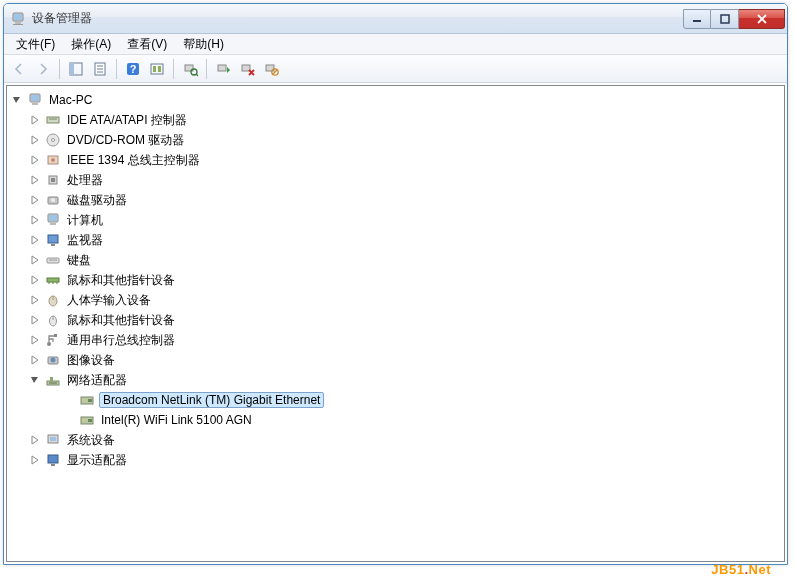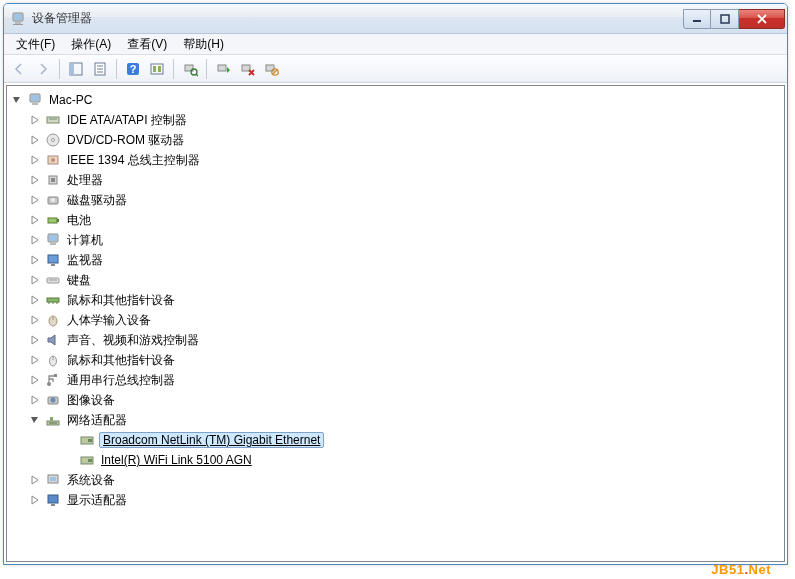--- a/index.html
+++ b/index.html
@@ -29,21 +29,21 @@
 .tree { list-style: none; }
 .tree ul { list-style: none; margin-left: 0; }
 .node { display: flex; align-items: center; height: 20px; padding-left: 6px; white-space: nowrap; cursor: default; }
 .node.selected .label { background: #cde8ff; border: 1px solid #7da2ce; padding: 0 3px; border-radius: 2px; }
 .expander { width: 12px; height: 12px; display: flex; align-items: center; justify-content: center; margin-right: 2px; }
 .node .dev-icon { width: 16px; height: 16px; margin: 0 4px 0 2px; display: flex; align-items: center; justify-content: center; }
 .label { color: #000; padding: 0 2px; }
 
 .depth-0 { padding-left: 4px; }
 .depth-1 { padding-left: 22px; }
-.depth-2 { padding-left: 56px; text-decoration: underline; }
+.depth-2 { padding-left: 56px; }
 
 .watermark { position: absolute; right: 24px; bottom: 2px; font-size: 13px; font-weight: bold; color: #ff9900; font-family: Arial, sans-serif; letter-spacing: .5px; }
 .watermark .dot { color: #ff3300; }
 </style>
 </head>
 <body>
 
 <div class="window">
 
   <div class="titlebar">
@@ -253,36 +253,20 @@
             </li>
             <li>
               <div class="node depth-1">
                 <span class="expander">
                   <svg width="10" height="10">
                     <path d="M2 1 L8 5 L2 9 Z" fill="none" stroke="#888" stroke-width="1"></path>
                   </svg>
                 </span>
                 <span class="dev-icon">
                   <svg width="16" height="16" viewBox="0 0 16 16">
-                    <rect x="3" y="6" width="9" height="5" fill="#9cc86a" stroke="#5a7a3a"></rect>
-                    <rect x="12" y="7" width="2" height="3" fill="#5a7a3a"></rect>
-                  </svg>
-                </span>
-                <span class="label">电池</span>
-              </div>
-            </li>
-            <li>
-              <div class="node depth-1">
-                <span class="expander">
-                  <svg width="10" height="10">
-                    <path d="M2 1 L8 5 L2 9 Z" fill="none" stroke="#888" stroke-width="1"></path>
-                  </svg>
-                </span>
-                <span class="dev-icon">
-                  <svg width="16" height="16" viewBox="0 0 16 16">
                     <rect x="3" y="2" width="10" height="8" rx="1" fill="#d7d7d7" stroke="#888"></rect>
                     <rect x="4" y="3" width="8" height="6" fill="#9cc3e8"></rect>
                     <rect x="5" y="11" width="6" height="2" fill="#bbb"></rect>
                   </svg>
                 </span>
                 <span class="label">计算机</span>
               </div>
             </li>
             <li>
               <div class="node depth-1">
@@ -341,35 +325,20 @@
                     <path d="M2 1 L8 5 L2 9 Z" fill="none" stroke="#888" stroke-width="1"></path>
                   </svg>
                 </span>
                 <span class="dev-icon">
                   <svg width="16" height="16" viewBox="0 0 16 16">
                     <ellipse cx="8" cy="9" rx="4" ry="5" fill="#e0d8c8" stroke="#a89878"></ellipse>
                     <line x1="8" y1="4" x2="8" y2="8" stroke="#a89878"></line>
                   </svg>
                 </span>
                 <span class="label">人体学输入设备</span>
-              </div>
-            </li>
-            <li>
-              <div class="node depth-1">
-                <span class="expander">
-                  <svg width="10" height="10">
-                    <path d="M2 1 L8 5 L2 9 Z" fill="none" stroke="#888" stroke-width="1"></path>
-                  </svg>
-                </span>
-                <span class="dev-icon">
-                  <svg width="16" height="16" viewBox="0 0 16 16">
-                    <path d="M3 6 L6 6 L10 3 L10 13 L6 10 L3 10 Z" fill="#8a9ab8" stroke="#5a6a88"></path>
-                  </svg>
-                </span>
-                <span class="label">声音、视频和游戏控制器</span>
               </div>
             </li>
             <li>
               <div class="node depth-1">
                 <span class="expander">
                   <svg width="10" height="10">
                     <path d="M2 1 L8 5 L2 9 Z" fill="none" stroke="#888" stroke-width="1"></path>
                   </svg>
                 </span>
                 <span class="dev-icon">

